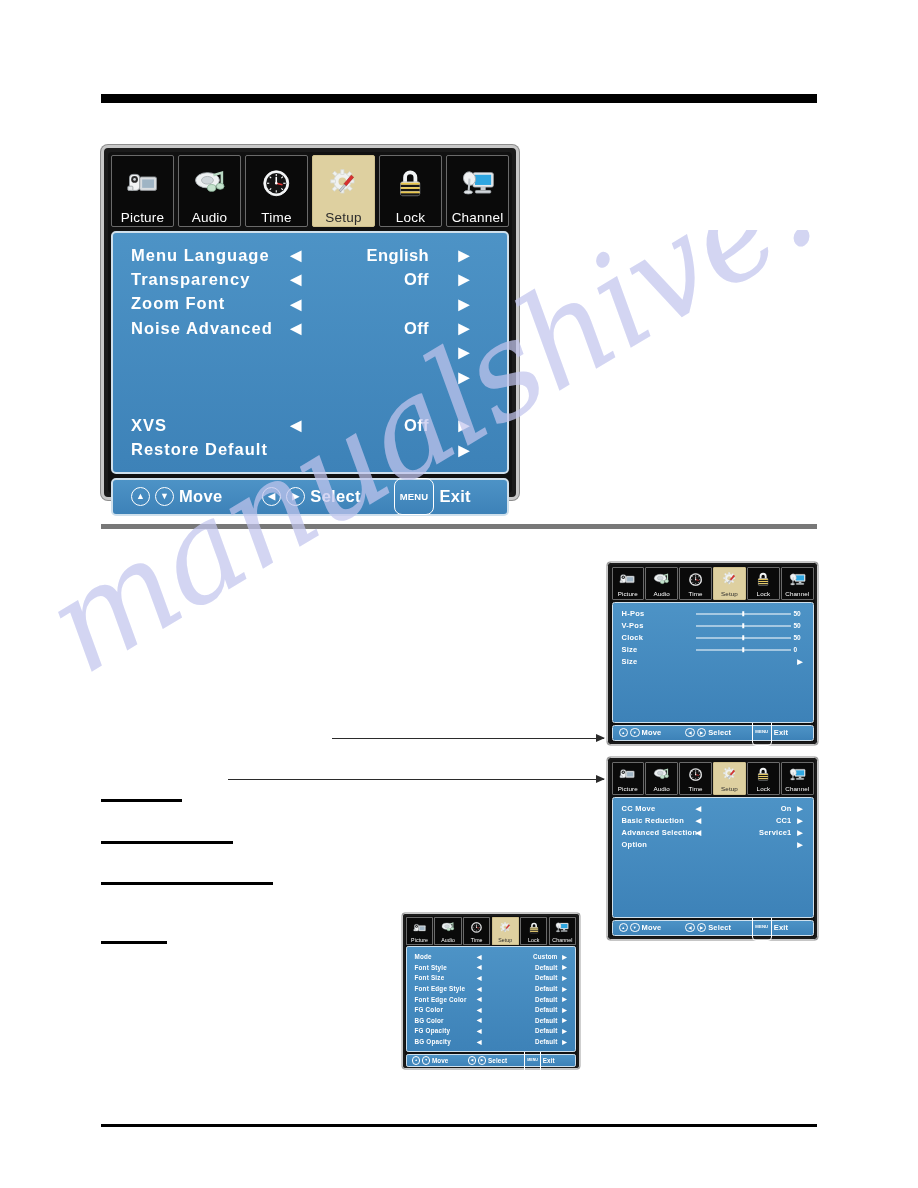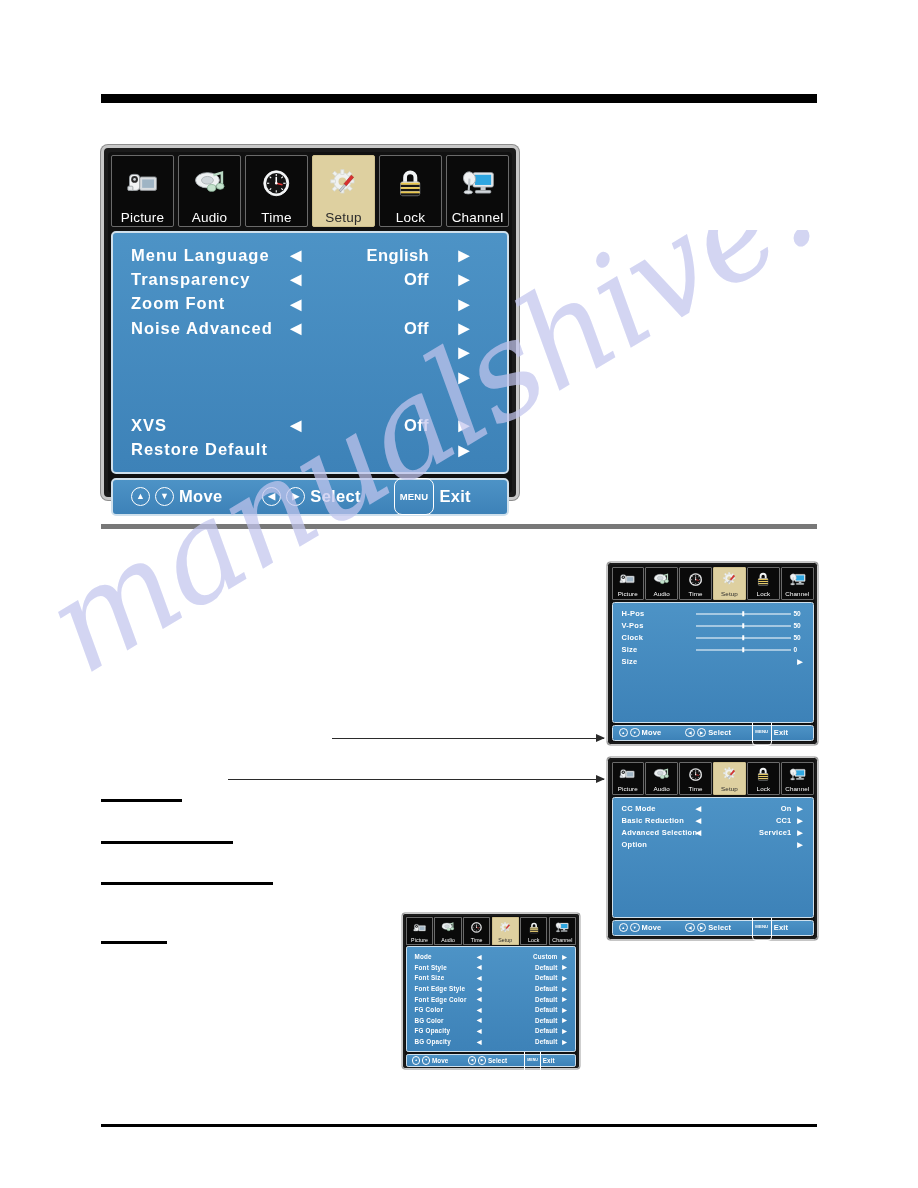--- a/index.html
+++ b/index.html
@@ -690,21 +690,21 @@
       <path d="M10 10 L9 25" stroke="#c3c9cd" stroke-width="2.4"></path>
       <ellipse cx="8.5" cy="26" rx="5" ry="2" fill="#e3e7ea" stroke="#a5abaf"></ellipse>
               </svg>
             </div>
             <div class="lbl">Channel</div>
           </div>
         </div>
       <div class="body-blue">
         <div class="rows">
             <div class="row">
-              <div class="name">CC Mode</div>
+              <div class="name">CC Move</div>
               <div class="larr">◀</div>
               <div class="val">On</div>
               <div class="rarr">▶</div>
             </div>
             <div class="row">
               <div class="name">Basic Reduction</div>
               <div class="larr">◀</div>
               <div class="val">CC1</div>
               <div class="rarr">▶</div>
             </div>

